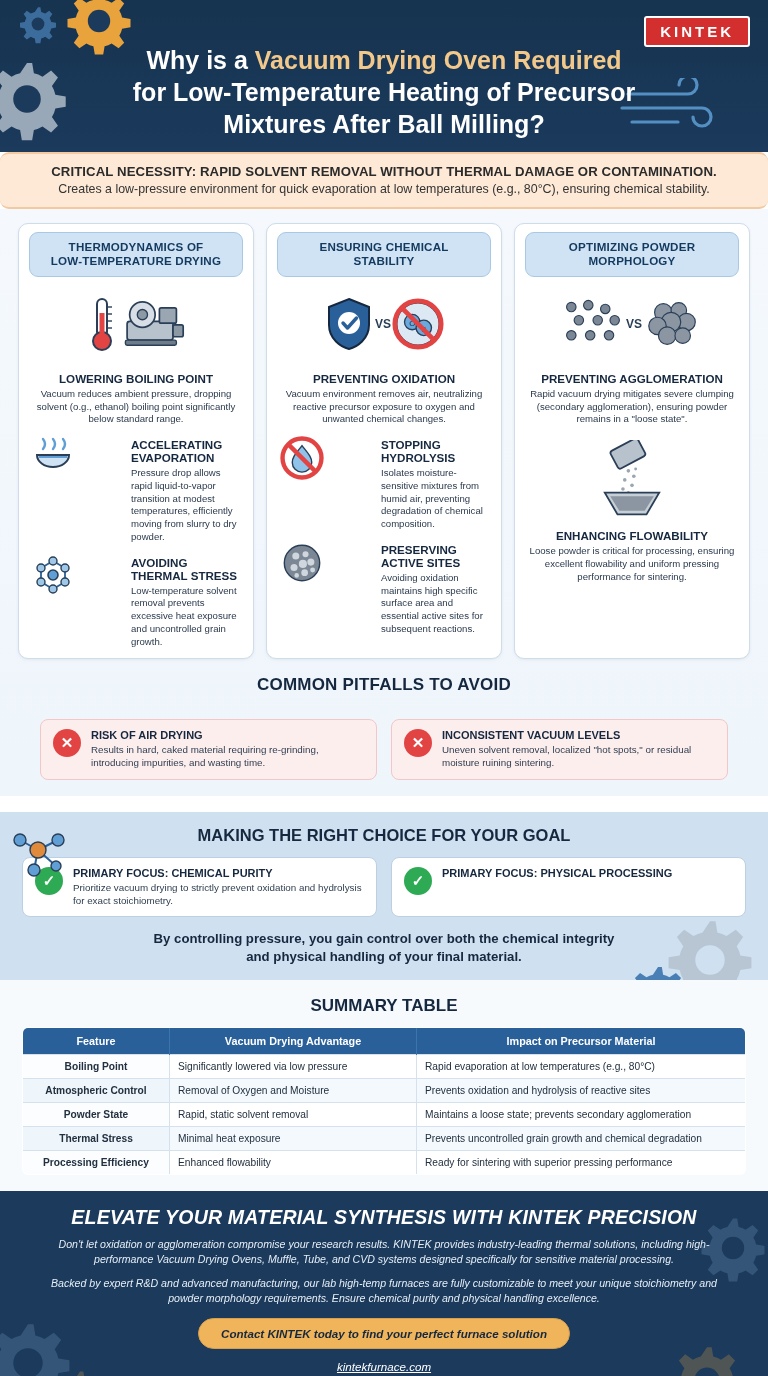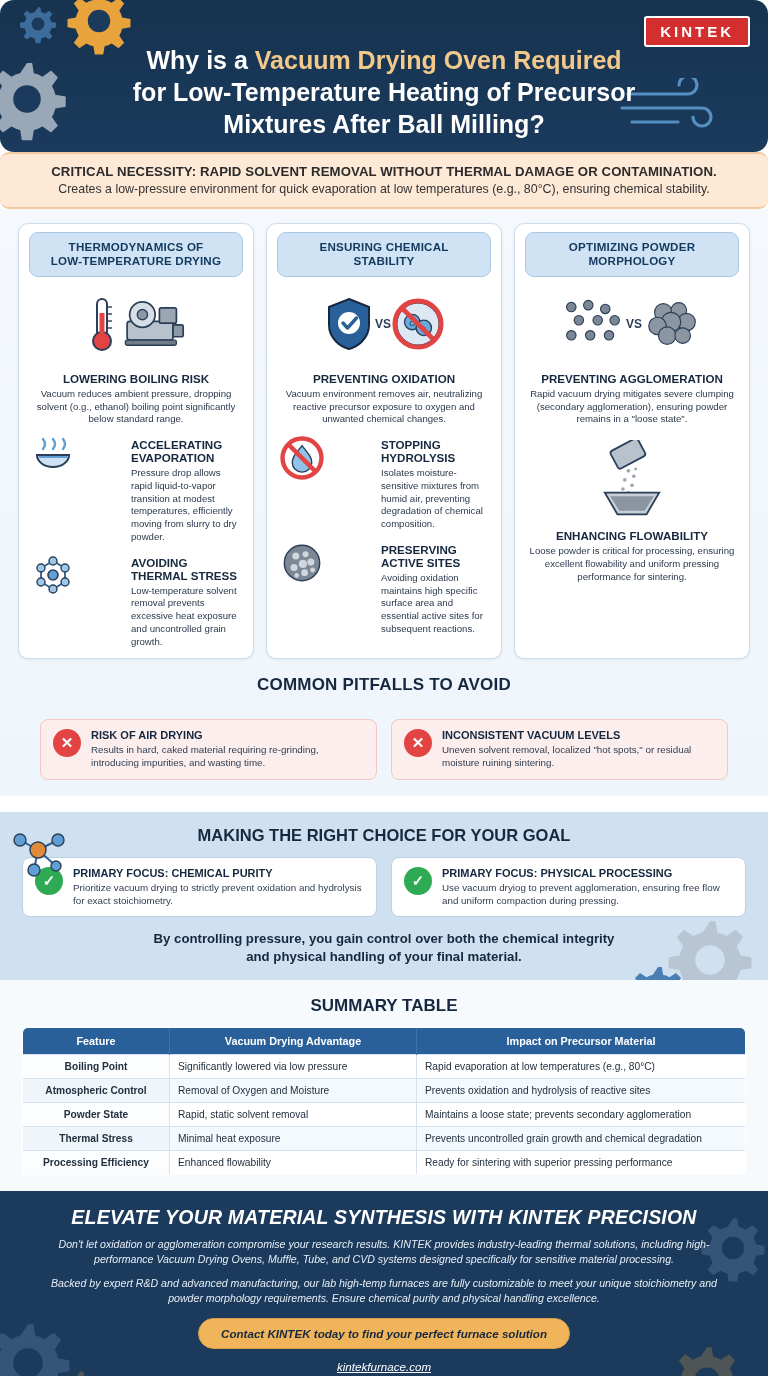--- a/index.html
+++ b/index.html
@@ -12,21 +12,20 @@
   }
   .page{position:relative;width:768px;height:1376px;overflow:hidden;}
 
   
   .header{
     position:relative;
     height:152px;
     background:#1b3a5c;
     background:linear-gradient(180deg,#16334f 0%,#1b3a5c 100%);
     overflow:hidden;
-    border-radius:14px;
   }
   .logo{
     position:absolute;right:18px;top:16px;
     background:#d32f2f;color:#fff;
     font-weight:bold;font-size:15px;letter-spacing:3px;
     padding:5px 14px;border-radius:3px;
     border:2px solid #fff;
   }
   .header h1{
     position:absolute;left:0;right:0;top:44px;
@@ -215,21 +214,21 @@
           <svg width="68" height="58" viewBox="0 0 80 66">
             <rect x="6" y="30" width="54" height="22" rx="3" fill="#b8c2cc" stroke="#2a3f57" stroke-width="2"></rect>
             <circle cx="24" cy="22" r="15" fill="#d7dee5" stroke="#2a3f57" stroke-width="2"></circle>
             <circle cx="24" cy="22" r="6" fill="#8c98a4" stroke="#2a3f57" stroke-width="1.6"></circle>
             <rect x="44" y="14" width="20" height="18" rx="2" fill="#9aa6b2" stroke="#2a3f57" stroke-width="2"></rect>
             <rect x="60" y="34" width="12" height="14" rx="2" fill="#8c98a4" stroke="#2a3f57" stroke-width="2"></rect>
             <rect x="4" y="52" width="60" height="6" rx="2" fill="#6f7c89" stroke="#2a3f57" stroke-width="1.6"></rect>
           </svg>
         </div>
         <div class="blk">
-          <div class="blk-title">LOWERING BOILING RISK</div>
+          <div class="blk-title">LOWERING BOILING POINT</div>
           <div class="blk-text">Vacuum reduces ambient pressure, dropping solvent (o.g., ethanol) boiling point significantly below standard range.</div>
         </div>
         <div class="row">
           <div class="ic">
             <svg width="44" height="40" viewBox="0 0 44 40">
               <g stroke="#5f9fd6" stroke-width="2.4" fill="none" stroke-linecap="round">
                 <path d="M12 14 q4-5 0-10"></path>
                   <path d="M22 14 q4-5 0-10"></path>
                   <path d="M32 14 q4-5 0-10"></path>
               </g>
@@ -442,21 +441,20 @@
         <div class="circle green">✓</div>
         <div>
           <div class="pit-t">PRIMARY FOCUS: CHEMICAL PURITY</div>
           <div class="pit-d">Prioritize vacuum drying to strictly prevent oxidation and hydrolysis for exact stoichiometry.</div>
         </div>
       </div>
       <div class="ch">
         <div class="circle green">✓</div>
         <div>
           <div class="pit-t">PRIMARY FOCUS: PHYSICAL PROCESSING</div>
-          <div class="pit-d">Use vacuum dryiog to prevent agglomeration, ensuring free flow and uniform compaction during pressing.</div>
         </div>
       </div>
     </div>
     <div class="closing">
       <span>By controlling pressure, you gain control over both the chemical integrity</span><br>
       <span>and physical handling of your final material.</span>
     </div>
   </div>
 
   <div class="tbl-wrap">

